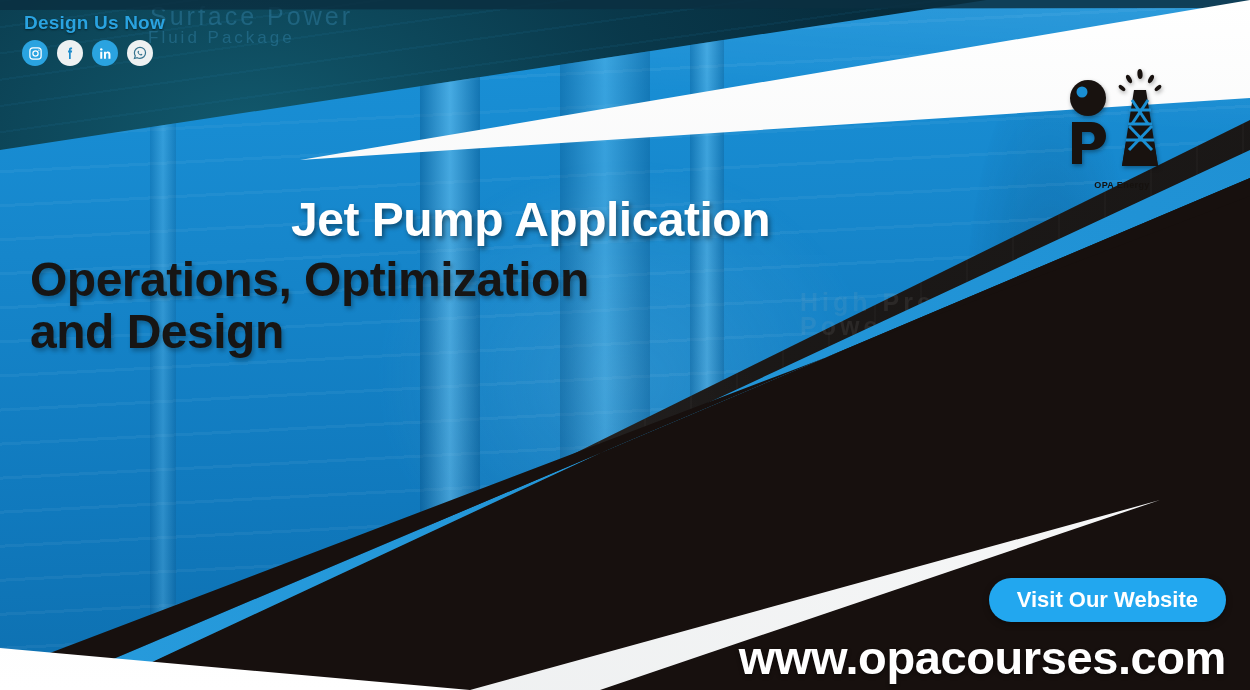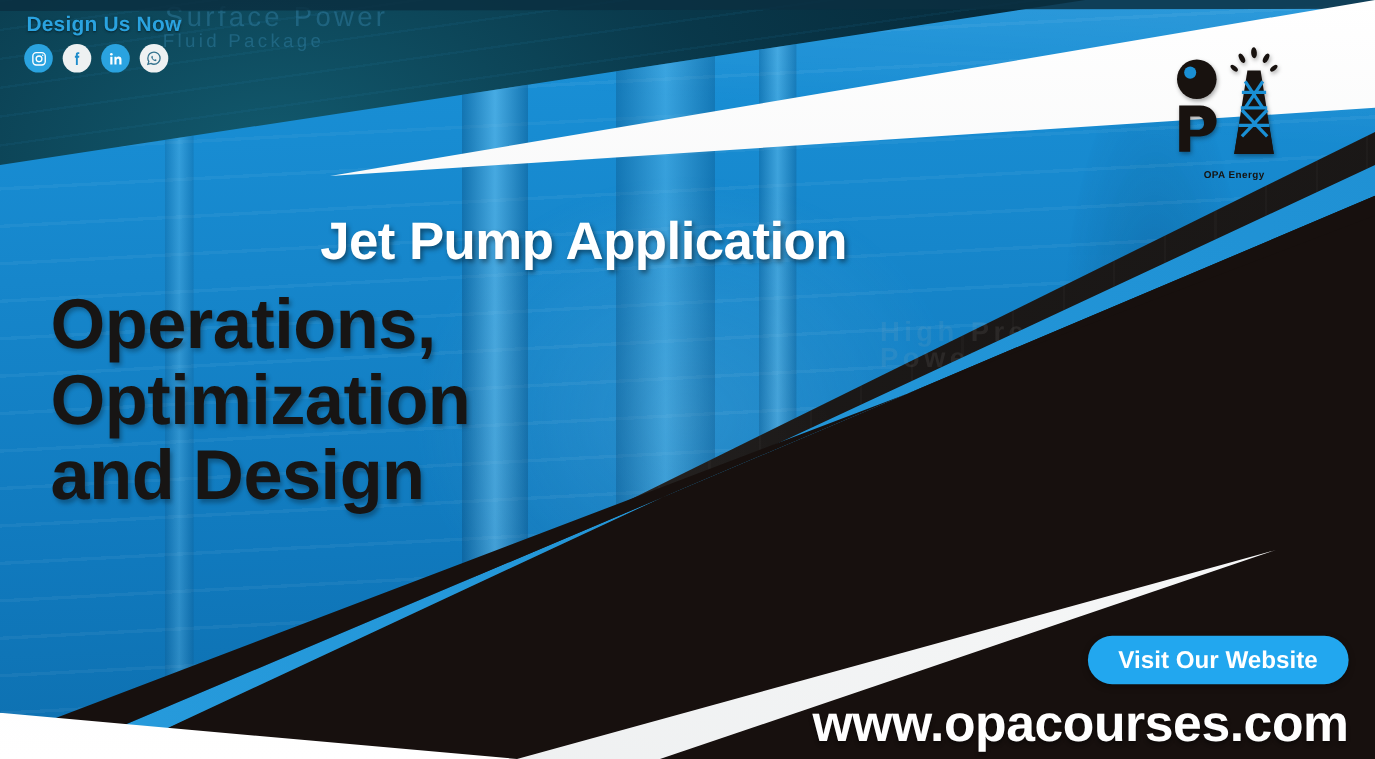--- a/index.html
+++ b/index.html
@@ -165,28 +165,28 @@
   .s-white{background:#eef1f2;}
 
   .title-block{position:absolute;left:30px;top:196px;z-index:40;width:740px;}
   .t-main{
     color:#ffffff;font-size:48px;font-weight:800;line-height:1.0;
     letter-spacing:-.5px;margin:0 0 10px 0;
     text-shadow:2px 3px 5px rgba(0,0,0,.45);
     text-align:right;
   }
   .t-sub{
-    color:#171514;font-size:64px;font-weight:800;line-height:1.08;
-    letter-spacing:-.5px;margin:16px;
+    color:#171514;font-size:48px;font-weight:800;line-height:1.08;
+    letter-spacing:-.5px;margin:0;
     text-shadow:2px 3px 4px rgba(0,0,0,.28);
   }
   .t-sub span{display:block;}
 
   
-  .logo{position:absolute;left:1062px;top:40px;width:120px;height:122px;z-index:45;}
+  .logo{position:absolute;left:1062px;top:66px;width:120px;height:122px;z-index:45;}
   .logo svg{display:block;filter:drop-shadow(1px 2px 2px rgba(0,0,0,.35));}
   .logo-name{
     position:absolute;left:0;right:0;bottom:-2px;text-align:center;
     color:#16120f;font-size:9px;font-weight:800;letter-spacing:.4px;
   }
 
   
   .cta{
     position:absolute;right:24px;top:578px;z-index:45;
     background:#22a7ef;color:#ffffff;

